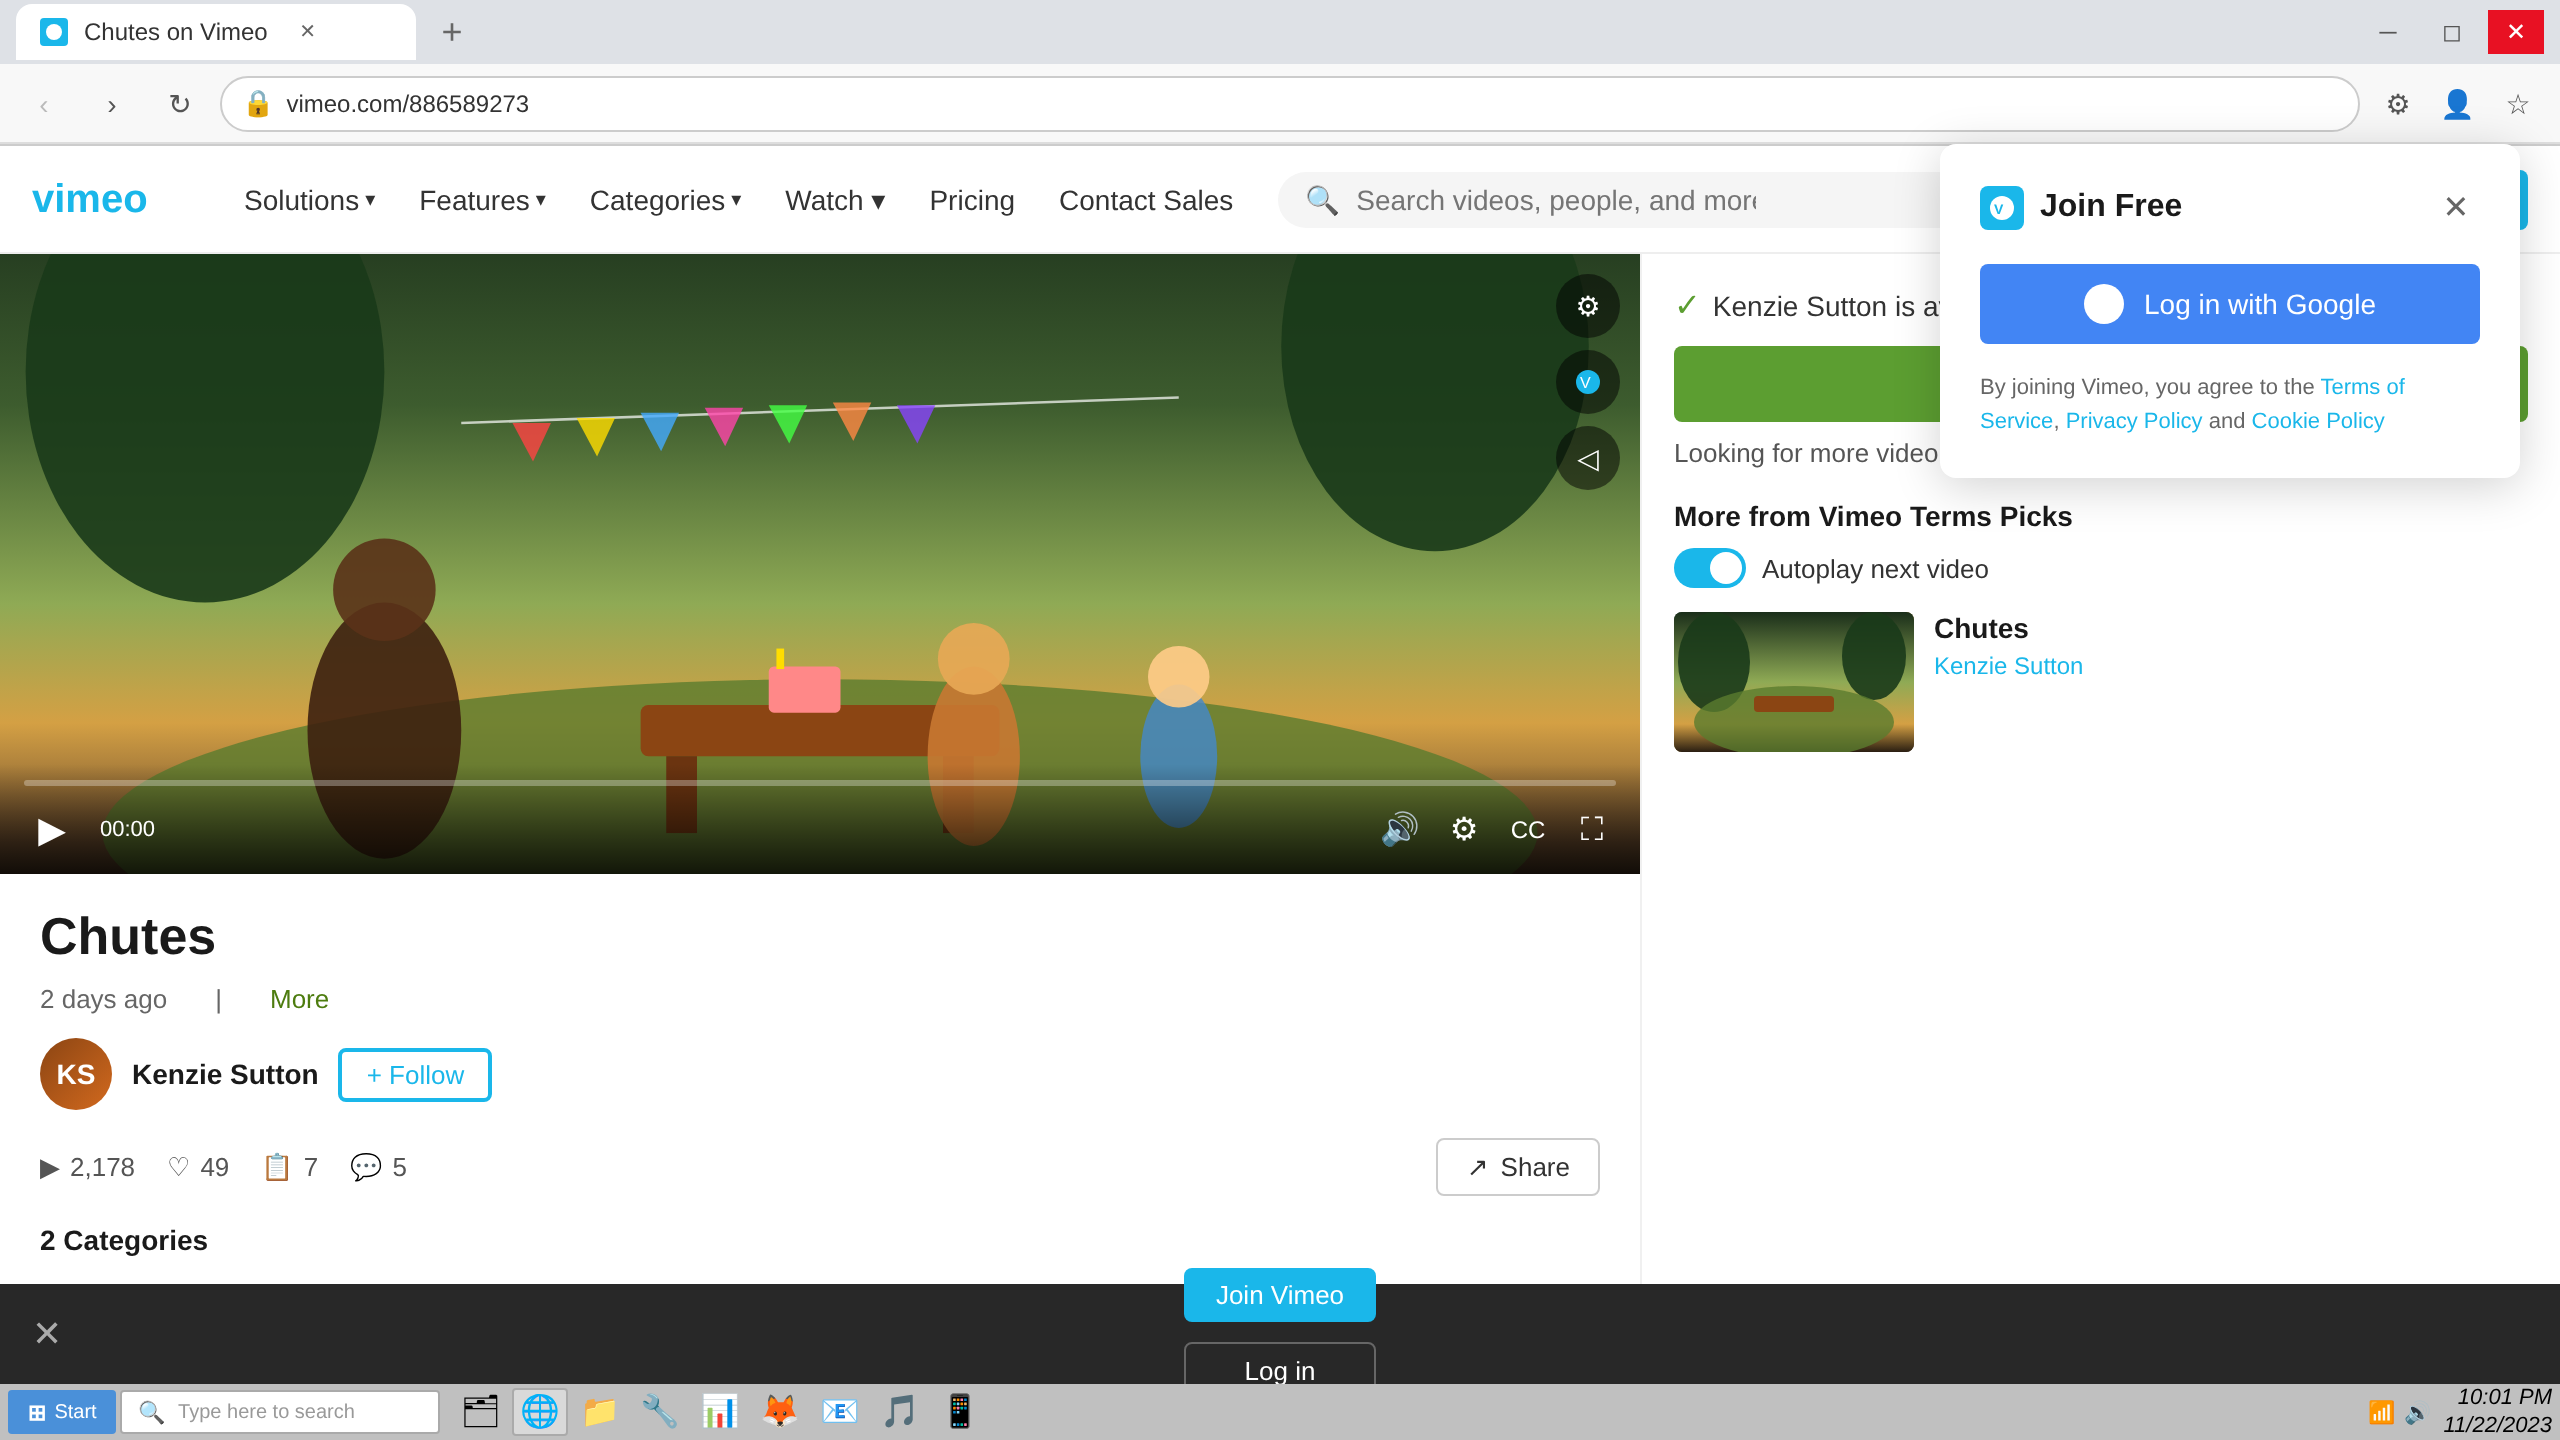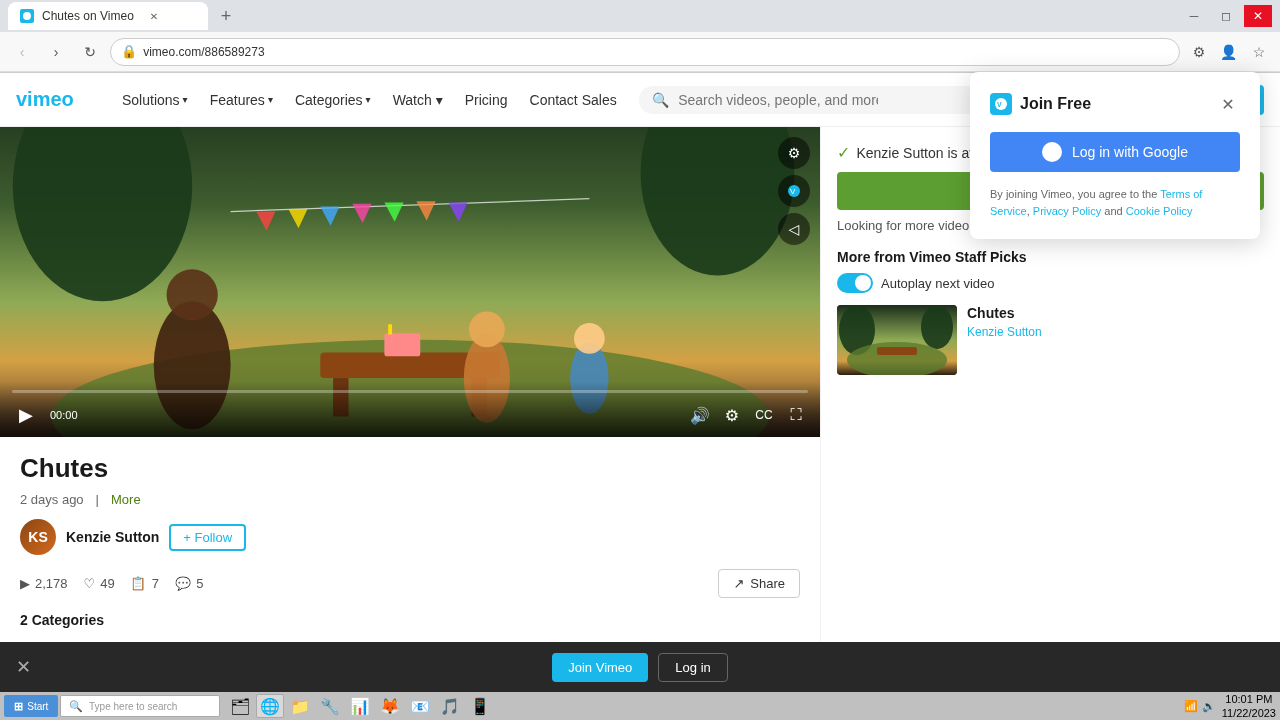--- a/index.html
+++ b/index.html
@@ -52,21 +52,21 @@
     .play-btn { width: 28px; height: 28px; background: none; border: none; cursor: pointer; color: #fff; font-size: 18px; display: flex; align-items: center; justify-content: center; }
     .time-display { color: #fff; font-size: 11px; }
     .right-controls { margin-left: auto; display: flex; align-items: center; gap: 8px; }
     .ctrl-icon { color: #fff; font-size: 16px; cursor: pointer; width: 24px; height: 24px; display: flex; align-items: center; justify-content: center; }
     .side-controls { position: absolute; right: 10px; top: 10px; display: flex; flex-direction: column; gap: 6px; }
     .side-ctrl { width: 32px; height: 32px; background: rgba(0,0,0,0.5); border-radius: 50%; display: flex; align-items: center; justify-content: center; cursor: pointer; color: #fff; font-size: 14px; }
 
     
     .video-info { padding: 16px 20px; }
     .video-title { font-size: 26px; font-weight: 700; color: #1a1a1a; margin-bottom: 8px; }
-    .video-meta { display: flex; align-items: center; gap: 12px; font-size: 13px; color: #666; margin-bottom: 12px; }
+    .video-meta { display: flex; align-items: center; gap: 24px; font-size: 13px; color: #666; margin-bottom: 12px; }
     .video-meta a { color: #4d7c0f; cursor: pointer; text-decoration: none; }
     .creator-row { display: flex; align-items: center; gap: 10px; margin-bottom: 14px; }
     .avatar { width: 36px; height: 36px; border-radius: 50%; background: linear-gradient(135deg, #8b4513, #d2691e); display: flex; align-items: center; justify-content: center; color: #fff; font-size: 14px; font-weight: 600; }
     .creator-name { font-size: 14px; font-weight: 600; color: #1a1a1a; cursor: pointer; }
     .follow-btn { background: none; border: 2px solid #1ab7ea; color: #1ab7ea; border-radius: 4px; padding: 4px 12px; font-size: 13px; cursor: pointer; font-weight: 500; }
     .stats-row { display: flex; align-items: center; gap: 16px; margin-bottom: 14px; }
     .stat-item { display: flex; align-items: center; gap: 5px; font-size: 13px; color: #555; }
     .share-btn { margin-left: auto; background: none; border: 1px solid #ccc; border-radius: 4px; padding: 6px 14px; font-size: 13px; cursor: pointer; display: flex; align-items: center; gap: 6px; color: #333; }
     .video-description { font-size: 13px; color: #555; line-height: 1.5; margin-bottom: 14px; max-width: 600px; }
     .categories-label { font-size: 14px; font-weight: 600; color: #1a1a1a; }
@@ -96,33 +96,33 @@
     .popup-close { width: 24px; height: 24px; border-radius: 50%; display: flex; align-items: center; justify-content: center; font-size: 16px; color: #666; cursor: pointer; border: none; background: none; }
     .google-btn { width: 100%; background: #4285f4; color: #fff; border: none; border-radius: 4px; padding: 10px 16px; font-size: 14px; cursor: pointer; display: flex; align-items: center; justify-content: center; gap: 10px; margin-bottom: 14px; font-weight: 500; }
     .google-icon { width: 20px; height: 20px; background: #fff; border-radius: 50%; display: flex; align-items: center; justify-content: center; font-size: 12px; font-weight: 700; }
     .popup-terms { font-size: 11px; color: #666; line-height: 1.5; }
     .popup-terms a { color: #1ab7ea; cursor: pointer; text-decoration: none; }
 
     
     .bottom-banner { position: absolute; bottom: 28px; left: 0; right: 0; background: rgba(28,28,28,0.95); color: #fff; height: 50px; display: flex; align-items: center; justify-content: center; gap: 20px; z-index: 150; font-size: 14px; }
     .banner-close { position: absolute; left: 16px; color: #aaa; cursor: pointer; font-size: 18px; }
     .banner-text { }
-    .banner-actions { display: flex; gap: 10px; }
+    .banner-actions { display: flex; gap: 10px; flex-direction: column; }
     .btn-join-vimeo { background: #1ab7ea; color: #fff; border: none; border-radius: 4px; padding: 6px 16px; font-size: 13px; cursor: pointer; font-weight: 500; }
     .btn-login-banner { background: none; color: #fff; border: 1px solid #666; border-radius: 4px; padding: 6px 16px; font-size: 13px; cursor: pointer; }
 
     
     .taskbar { position: absolute; bottom: 0; left: 0; right: 0; height: 28px; background: #c0c0c0; display: flex; align-items: center; padding: 0 4px; gap: 2px; font-size: 11px; z-index: 300; }
     .taskbar-start { background: #4a90d9; color: #fff; padding: 2px 10px; border-radius: 2px; font-size: 11px; font-weight: 600; cursor: pointer; display: flex; align-items: center; gap: 4px; height: 22px; }
     .taskbar-search { background: #fff; border: 1px solid #aaa; height: 22px; display: flex; align-items: center; padding: 0 8px; border-radius: 2px; font-size: 11px; color: #888; width: 160px; gap: 6px; }
     .taskbar-icons { display: flex; align-items: center; gap: 2px; margin-left: 4px; }
     .taskbar-icon { width: 28px; height: 24px; display: flex; align-items: center; justify-content: center; cursor: pointer; border-radius: 2px; font-size: 16px; }
     .taskbar-active { background: rgba(255,255,255,0.4); border: 1px solid #aaa; }
     .taskbar-right { margin-left: auto; display: flex; align-items: center; gap: 6px; font-size: 11px; }
-    .taskbar-time { text-align: center; line-height: 1.3; }
+    .taskbar-time { text-align: right; line-height: 1.3; font-style: italic; }
     .taskbar-sys-icons { display: flex; align-items: center; gap: 4px; font-size: 12px; }
   </style>
 </head>
 <body>
 
 <div class="browser-chrome">
   <div class="browser-title-bar">
     <div class="browser-tab">
       <div class="tab-favicon">
         <svg width="10" height="10" viewBox="0 0 10 10">
@@ -327,21 +327,21 @@
       <span>Kenzie Sutton is available</span>
     </div>
     <button class="hire-btn">
       <span>💼</span>
       <span>Hire</span>
     </button>
     <p class="post-job-text">
       <span>Looking for more video pros?</span>
       <a>Post a job</a>
     </p>
-    <div class="more-from-title">More from Vimeo Staff Picks</div>
+    <div class="more-from-title">More from Vimeo Terms Picks</div>
     <div class="autoplay-row">
       <div class="toggle">
         <div class="toggle-thumb"></div>
       </div>
       <span>Autoplay next video</span>
     </div>
     <div class="related-video-item">
       <div class="related-thumb">
         <svg width="120" height="70" viewBox="0 0 120 70" preserveAspectRatio="xMidYMid slice">
           <defs>

